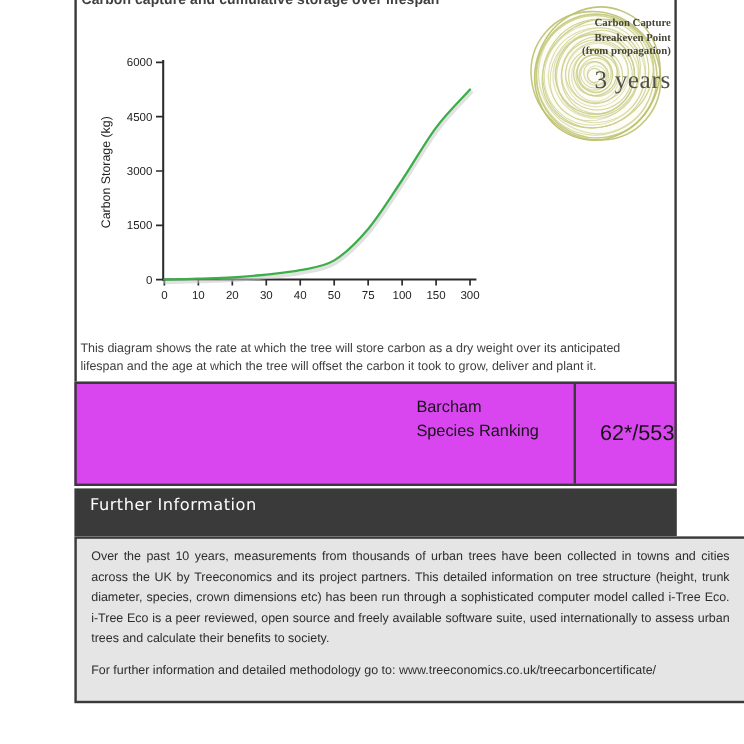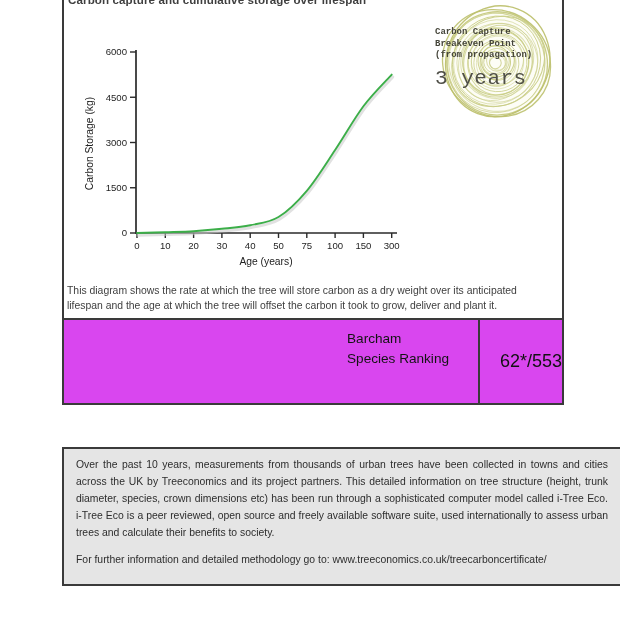--- a/index.html
+++ b/index.html
@@ -11,22 +11,22 @@
   .doc-title{position:absolute;left:4px;top:-7px;font-size:11.6px;font-weight:bold;color:#3f3f3f;
              white-space:nowrap;letter-spacing:.1px;}
   .chart-title{position:absolute;left:43px;top:23px;width:300px;text-align:center;
                font-size:12.8px;color:#1d1d1d;}
   .y-axis-label{position:absolute;left:-55px;top:138px;width:160px;text-align:center;
                 transform:rotate(-90deg);font-size:10.3px;color:#222;}
   .x-axis-label{position:absolute;left:102px;top:256px;width:200px;text-align:center;
                 font-size:10.3px;color:#222;}
   .chart-svg{position:absolute;left:6px;top:42px;}
   .badge-svg{position:absolute;left:371px;top:2px;}
-  .badge-text{position:absolute;left:371px;top:27px;width:124px;text-align:left;
-              font-family:Liberation Mono, monospace;}
+  .badge-text{position:absolute;left:371px;top:14px;width:124px;text-align:right;
+              font-family:Liberation Serif, serif;}
   .badge-line{font-size:9px;font-weight:bold;color:#45453a;line-height:11.5px;}
   .badge-value{margin-top:5px;font-size:21px;color:#4f4f47;letter-spacing:.5px;line-height:24px;}
   .caption{position:absolute;left:3px;top:284px;width:482px;font-size:10.4px;line-height:1.42;
            color:#3e3e3e;}
   
   .ranking-box{position:absolute;left:62px;top:318px;width:502px;height:87px;
                border:2px solid #3a3a3a;box-sizing:border-box;background:#d946ef;}
   .rank-block{position:absolute;left:283px;top:9px;font-size:13.6px;line-height:1.45;color:#141414;}
   .rank-note{position:absolute;right:86px;bottom:5px;font-size:9.7px;color:#2b2b2b;white-space:nowrap;}
   .rank-divider{position:absolute;left:414px;top:0;width:2px;height:100%;background:#3a3a3a;}
@@ -81,21 +81,20 @@
         <line x1="265.1" y1="191" x2="265.1" y2="196" stroke="#2a2a2a" stroke-width="1.4"></line>
         <text x="265.1" y="207" text-anchor="middle" font-size="9.6" fill="#1e1e1e">100</text>
         <line x1="293.4" y1="191" x2="293.4" y2="196" stroke="#2a2a2a" stroke-width="1.4"></line>
         <text x="293.4" y="207" text-anchor="middle" font-size="9.6" fill="#1e1e1e">150</text>
         <line x1="321.70000000000005" y1="191" x2="321.70000000000005" y2="196" stroke="#2a2a2a" stroke-width="1.4"></line>
         <text x="321.70000000000005" y="207" text-anchor="middle" font-size="9.6" fill="#1e1e1e">300</text>
         <path d="M67,191C71.7,190.9 85.9,190.5 95.3,190.2C104.7,189.9 114.2,189.8 123.6,189.2C133.0,188.6 142.5,187.8 151.9,186.8C161.3,185.8 170.8,185.1 180.2,183.2C189.6,181.2 199.1,180.7 208.5,175.0C217.9,169.3 227.4,159.9 236.8,148.8C246.2,137.6 255.7,122.1 265.1,108.0C274.5,94.0 284.0,76.9 293.4,64.3C302.8,51.7 317.0,37.9 321.7,32.6" fill="none" stroke="#c8c8c8" stroke-width="3" opacity="0.55" transform="translate(1,2.3)" stroke-linecap="round"></path>
         <path d="M67,191C71.7,190.9 85.9,190.5 95.3,190.2C104.7,189.9 114.2,189.8 123.6,189.2C133.0,188.6 142.5,187.8 151.9,186.8C161.3,185.8 170.8,185.1 180.2,183.2C189.6,181.2 199.1,180.7 208.5,175.0C217.9,169.3 227.4,159.9 236.8,148.8C246.2,137.6 255.7,122.1 265.1,108.0C274.5,94.0 284.0,76.9 293.4,64.3C302.8,51.7 317.0,37.9 321.7,32.6" fill="none" stroke="#3cae49" stroke-width="1.9" stroke-linecap="round"></path>
       </svg>
 
-    <div class="x-axis-label">Age (years)</div>
 
     <svg id="badge-svg" class="badge-svg" width="124" height="124" viewBox="0 0 124 124">
         <ellipse cx="62.4" cy="61.2" rx="55.4" ry="52.1" transform="rotate(41 62 60)" fill="#fdfdf6" stroke="#bcc06c" stroke-width="1.30" opacity="0.89"></ellipse>
         <ellipse cx="61.1" cy="59.5" rx="56.0" ry="51.5" transform="rotate(111 62 60)" fill="none" stroke="#bcc06c" stroke-width="1.30" opacity="0.93"></ellipse>
         <ellipse cx="63.4" cy="60.1" rx="51.6" ry="50.2" transform="rotate(80 62 60)" fill="none" stroke="#bcc06c" stroke-width="1.30" opacity="0.81"></ellipse>
         <ellipse cx="61.3" cy="60.9" rx="48.8" ry="49.8" transform="rotate(7 62 60)" fill="none" stroke="#c9cd86" stroke-width="0.86" opacity="0.75"></ellipse>
         <ellipse cx="62.1" cy="60.3" rx="49.3" ry="47.7" transform="rotate(67 62 60)" fill="none" stroke="#c9cd86" stroke-width="1.12" opacity="0.57"></ellipse>
         <ellipse cx="60.7" cy="59.7" rx="48.3" ry="43.1" transform="rotate(141 62 60)" fill="none" stroke="#c9cd86" stroke-width="1.02" opacity="0.93"></ellipse>
         <ellipse cx="61.6" cy="60.8" rx="45.9" ry="43.4" transform="rotate(121 62 60)" fill="none" stroke="#c9cd86" stroke-width="0.85" opacity="0.95"></ellipse>
         <ellipse cx="62.8" cy="60.9" rx="43.4" ry="41.0" transform="rotate(134 62 60)" fill="none" stroke="#c9cd86" stroke-width="0.84" opacity="0.64"></ellipse>
@@ -133,19 +132,22 @@
     <div class="rank-block">
       <div>Barcham</div>
       <div>Species Ranking</div>
     </div>
     <div class="rank-divider"></div>
     <div class="rank-value-cell">
       <span class="rank-value">62*/553</span>
     </div>
   </div>
 
+  <div class="further-bar">
+    <span class="further-title">Further Information</span>
+  </div>
 
   <div class="info-box">
     <p class="info-par">Over the past 10 years, measurements from thousands of urban trees have been collected in towns and cities across the UK by Treeconomics and its project partners. This detailed information on tree structure (height, trunk diameter, species, crown dimensions etc) has been run through a sophisticated computer model called i-Tree Eco. i-Tree Eco is a peer reviewed, open source and freely available software suite, used internationally to assess urban trees and calculate their benefits to society.</p>
     <p class="info-link">For further information and detailed methodology go to: www.treeconomics.co.uk/treecarboncertificate/</p>
   </div>
 
 </div>
 
 </body></html>

